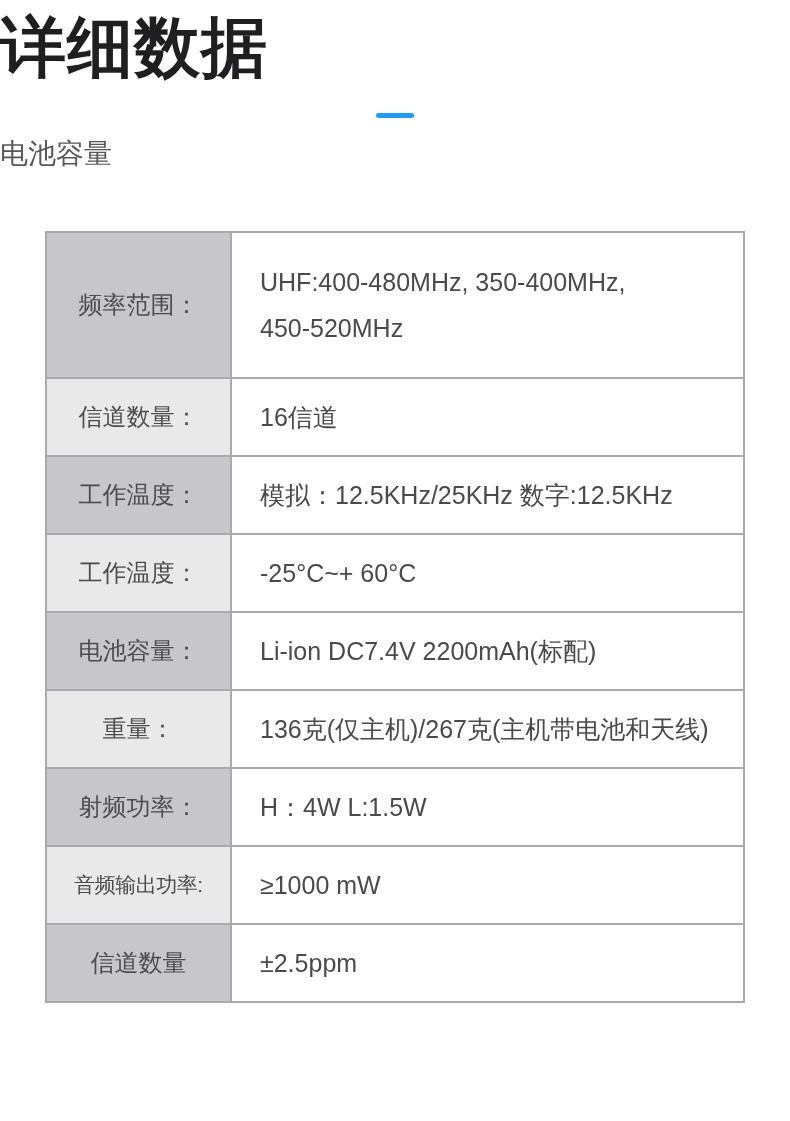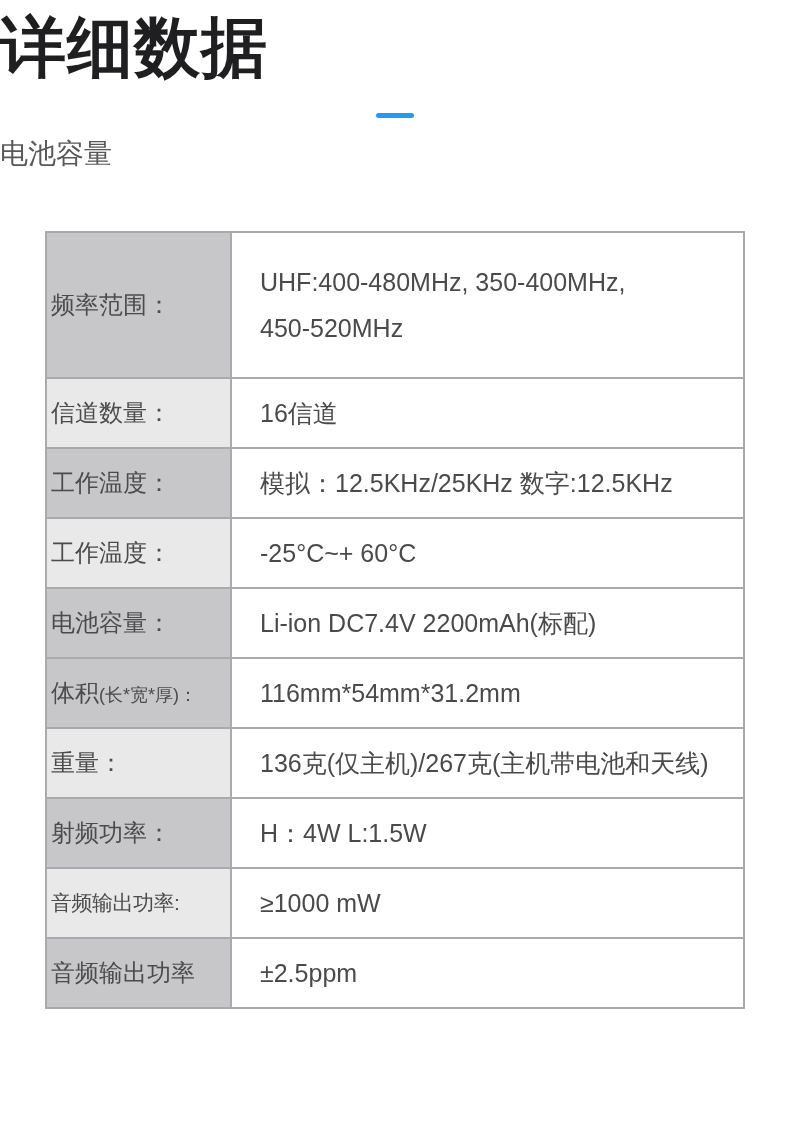--- a/index.html
+++ b/index.html
@@ -44,25 +44,25 @@
     width:700px;
     margin:62px auto 0 auto;
     border-collapse:collapse;
     table-layout:fixed;
   }
   table.spec-table,
   table.spec-table th,
   table.spec-table td{
     border:2px solid var(--border);
   }
-  table.spec-table tr{height:70px;}
+  table.spec-table tr{height:78px;}
   table.spec-table tr:first-child{height:146px;}
   th.label-cell{
     width:175px;
-    text-align:left;
+    text-align:center;
     vertical-align:middle;
     font-weight:400;
     font-size:24px;
     color:var(--label-text);
     padding:0 4px;
   }
   th.label-cell.dark{background:var(--label-bg-dark);}
   th.label-cell.light{background:var(--label-bg-light);}
   th.label-cell .small-label{font-size:21px;letter-spacing:-0.5px;}
   th.label-cell .label-note{font-size:18px;}
@@ -114,43 +114,37 @@
           <div class="value-line">-25°C~+ 60°C</div>
         </td>
       </tr>
       <tr>
         <th class="label-cell dark"><span>电池容量：</span></th>
         <td class="value-cell">
           <div class="value-line">Li-ion DC7.4V 2200mAh(标配)</div>
         </td>
       </tr>
       <tr>
-        <th class="label-cell dark"><span>体积</span><span class="label-note">(长*宽*厚)：</span></th>
-        <td class="value-cell">
-          <div class="value-line">116mm*54mm*31.2mm</div>
-        </td>
-      </tr>
-      <tr>
         <th class="label-cell light"><span>重量：</span></th>
         <td class="value-cell">
           <div class="value-line">136克(仅主机)/267克(主机带电池和天线)</div>
         </td>
       </tr>
       <tr>
         <th class="label-cell dark"><span>射频功率：</span></th>
         <td class="value-cell">
           <div class="value-line">H：4W  L:1.5W</div>
         </td>
       </tr>
       <tr>
         <th class="label-cell light"><span class="small-label">音频输出功率:</span></th>
         <td class="value-cell">
           <div class="value-line">≥1000 mW</div>
         </td>
       </tr>
       <tr>
-        <th class="label-cell dark"><span>音频输出功率</span></th>
+        <th class="label-cell dark"><span>信道数量</span></th>
         <td class="value-cell">
           <div class="value-line">±2.5ppm</div>
         </td>
       </tr>
     </tbody>
 </table>
 
 </body></html>

